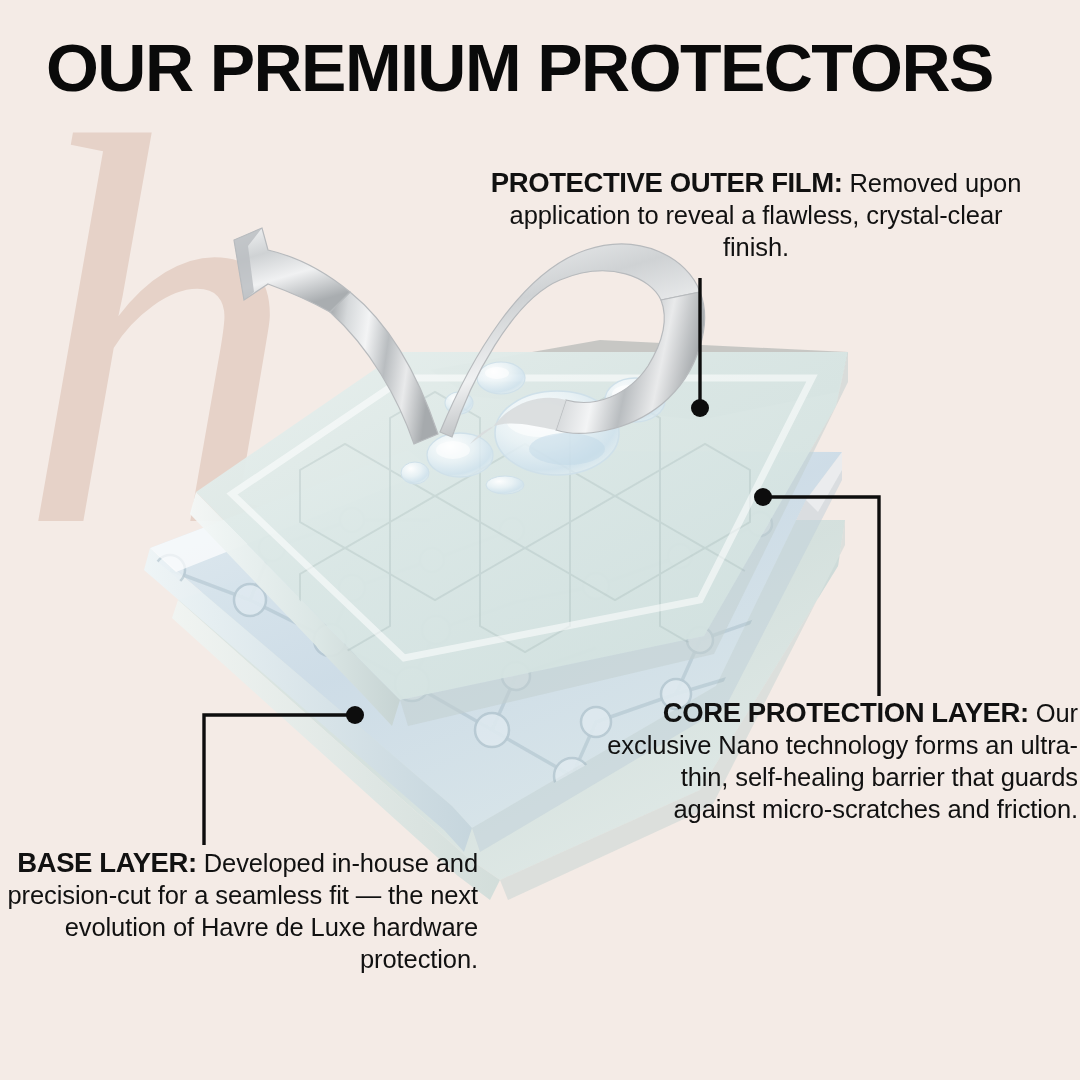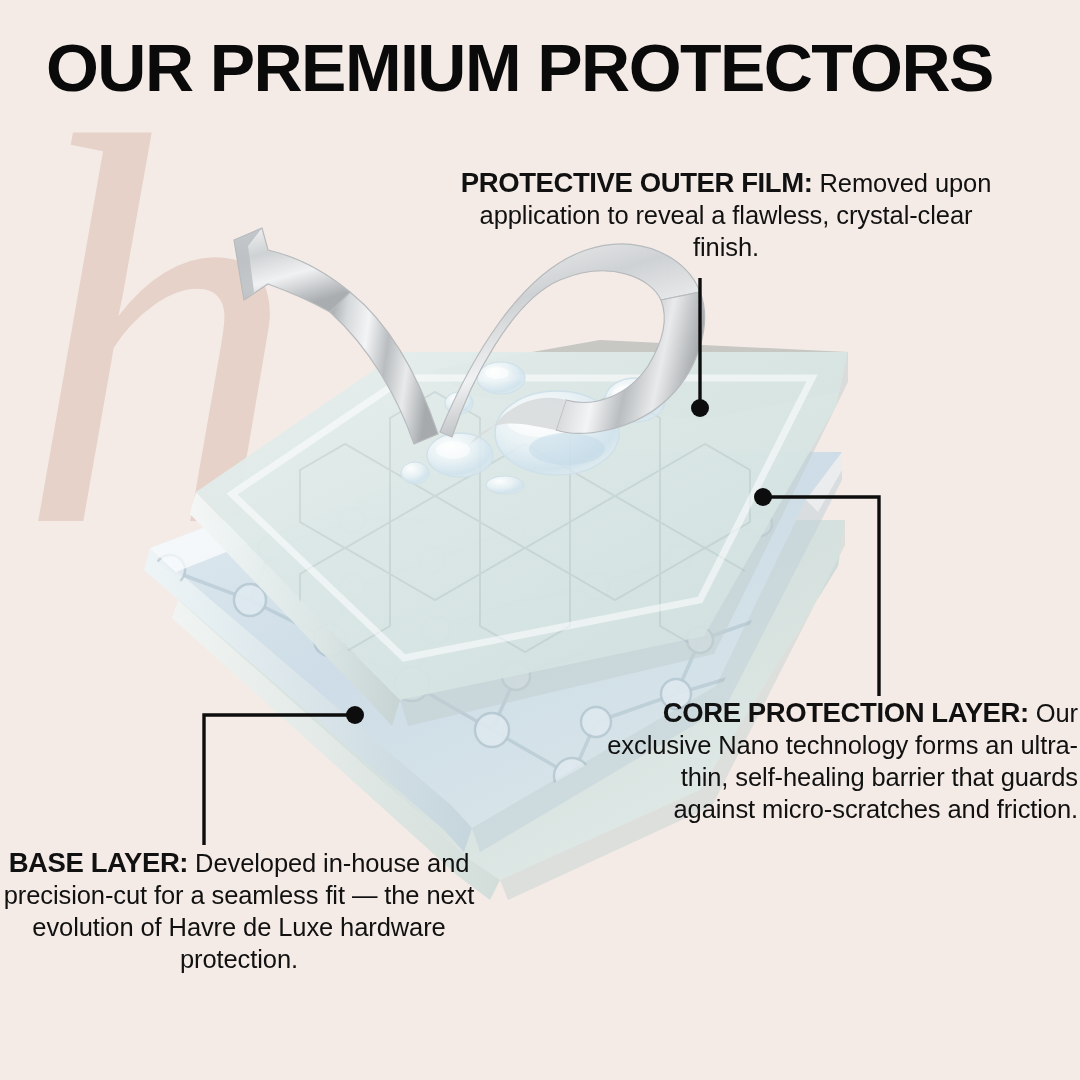--- a/index.html
+++ b/index.html
@@ -52,23 +52,23 @@
     font-size:25.5px;
     line-height:1.25;
     font-weight:400;
     letter-spacing:-0.1px;
   }
   .callout .lead{
     font-weight:700;
     letter-spacing:-0.4px;
     font-size:27.5px;
   }
-  .c-film{ left:446px; top:166px; width:560px; text-align:center; }
+  .c-film{ left:476px; top:166px; width:560px; text-align:center; }
   .c-core{ left:596px; top:696px; width:482px; text-align:right; }
-  .c-base{ left:0px;   top:846px; width:478px; text-align:center; }
+  .c-base{ left:0px;   top:846px; width:478px; text-align:right; }
 
   
   .leaders{position:absolute;left:0;top:0;width:1080px;height:1080px;z-index:5;pointer-events:none;}
 </style>
 </head>
 <body>
 
 <div id="stage">
 
   <div class="watermark">h</div>

